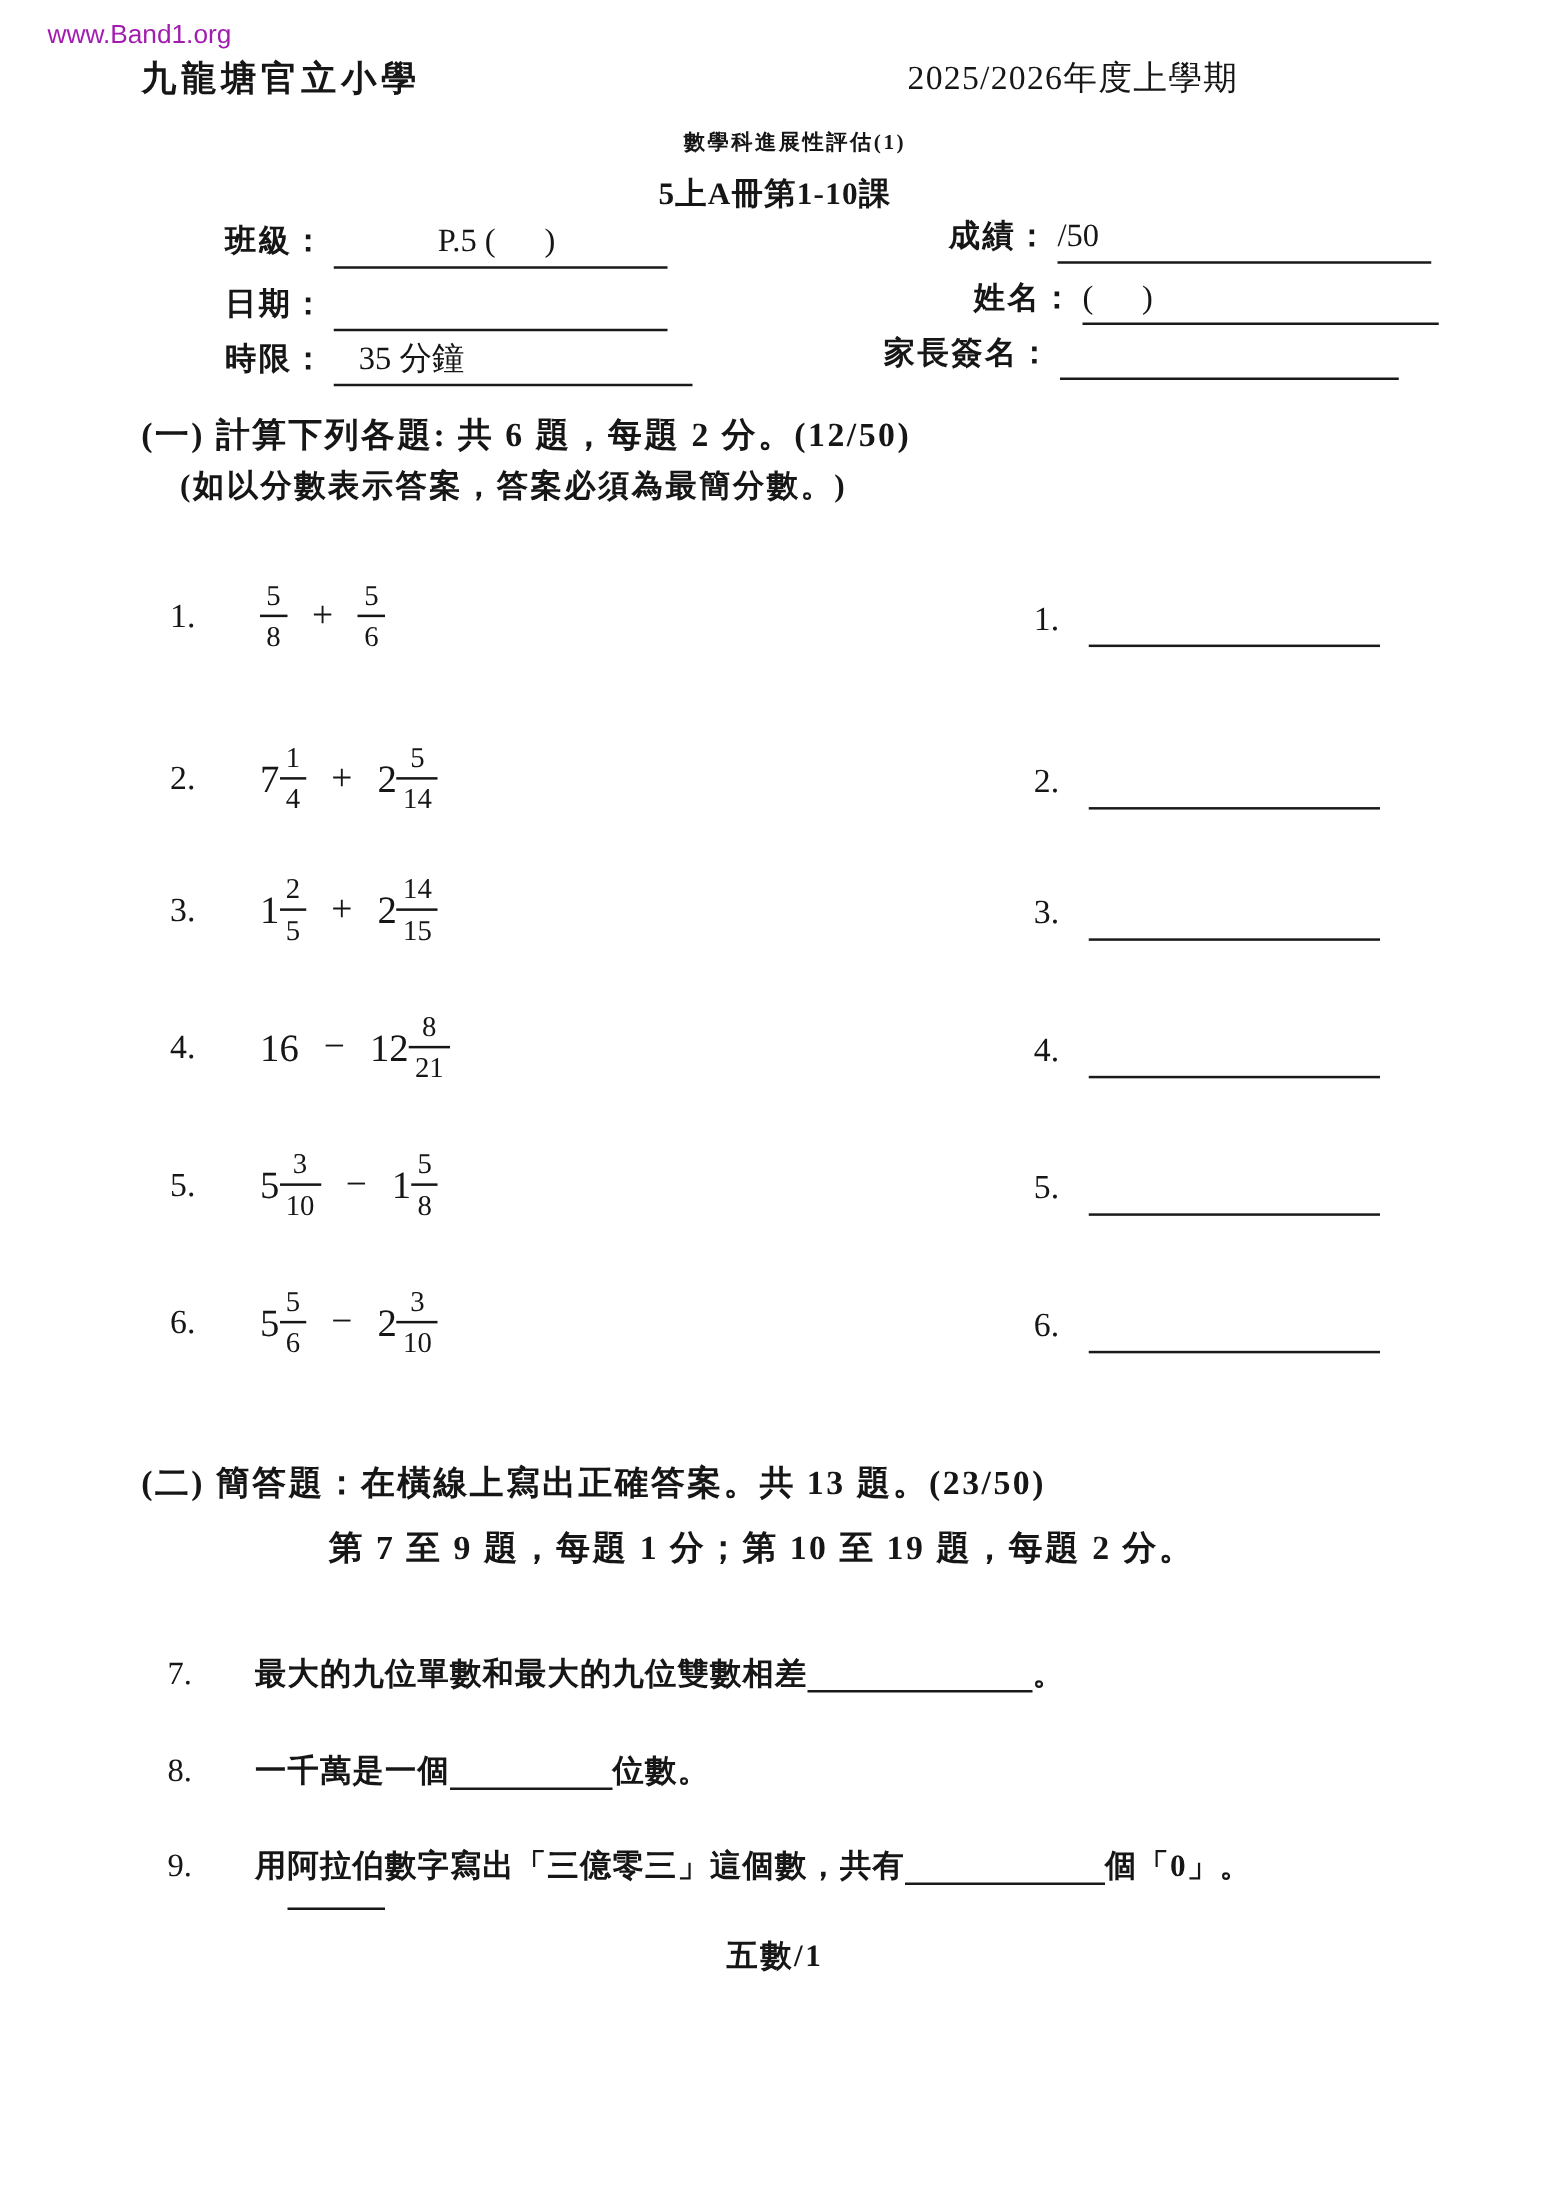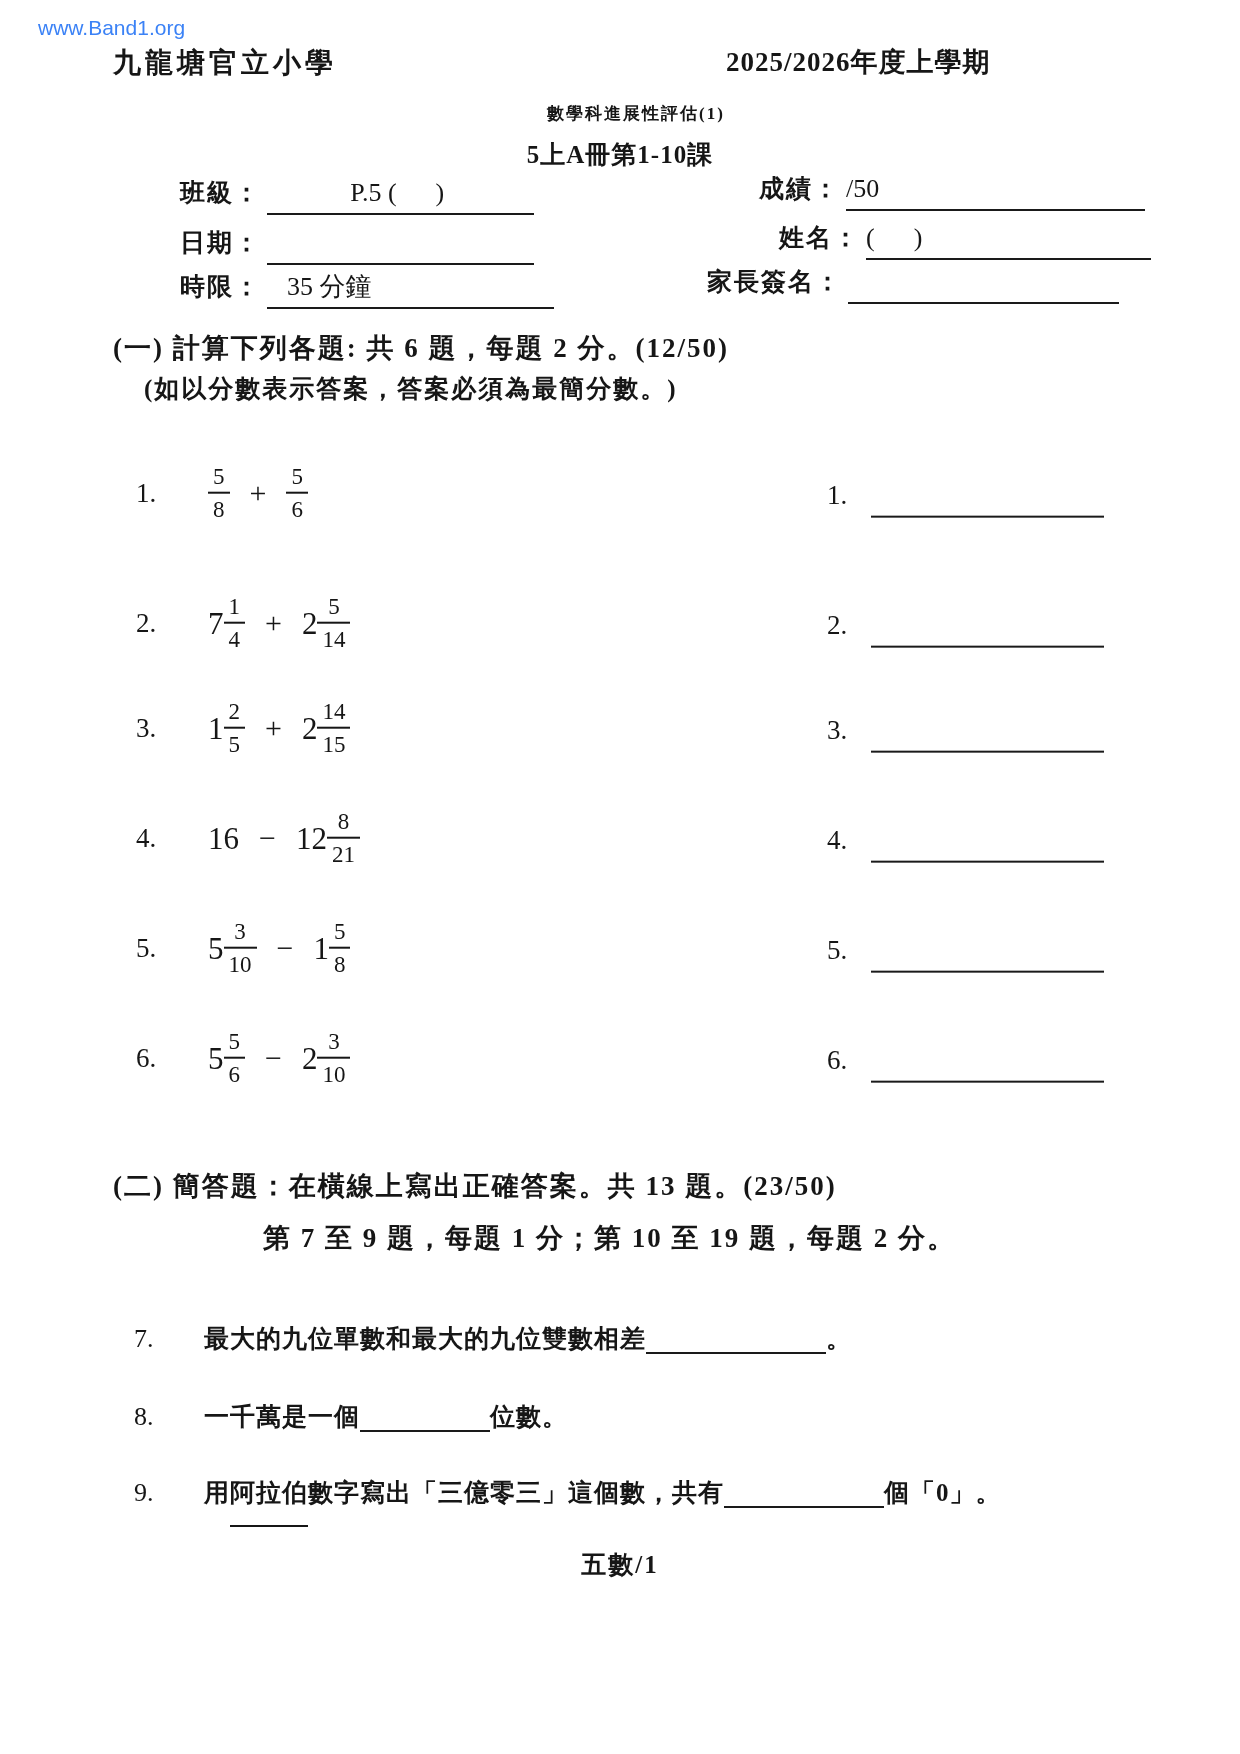--- a/index.html
+++ b/index.html
@@ -9,23 +9,23 @@
     margin:0 auto;
     background:#ffffff;
     color:#161616;
     font-family:"Liberation Serif","DejaVu Serif",serif;
     overflow:hidden;
   }
   .abs{position:absolute;}
   .center-line{left:0;width:100%;text-align:center;}
 
   
-  .watermark{font-family:"Liberation Sans","DejaVu Sans",sans-serif;font-size:21px;color:#3b82f6;}
+  .watermark{font-family:"Liberation Sans","DejaVu Sans",sans-serif;font-size:21px;color:#a21caf;}
   .school{font-size:28px;font-weight:700;letter-spacing:4px;}
-  .term{font-size:27px;font-weight:700;letter-spacing:1px;}
+  .term{font-size:27px;font-weight:400;letter-spacing:1px;}
   .title{font-size:17px;font-weight:600;letter-spacing:2px;padding-left:16px;}
   .subtitle{font-size:25px;font-weight:600;letter-spacing:1px;}
 
   
   .field{white-space:nowrap;}
   .flabel{font-size:25px;font-weight:600;letter-spacing:2px;}
   .fblank{
     display:inline-block;vertical-align:baseline;
     border-bottom:2px solid #1a1a1a;
     padding-bottom:7px;margin-bottom:-9px;margin-left:6px;

